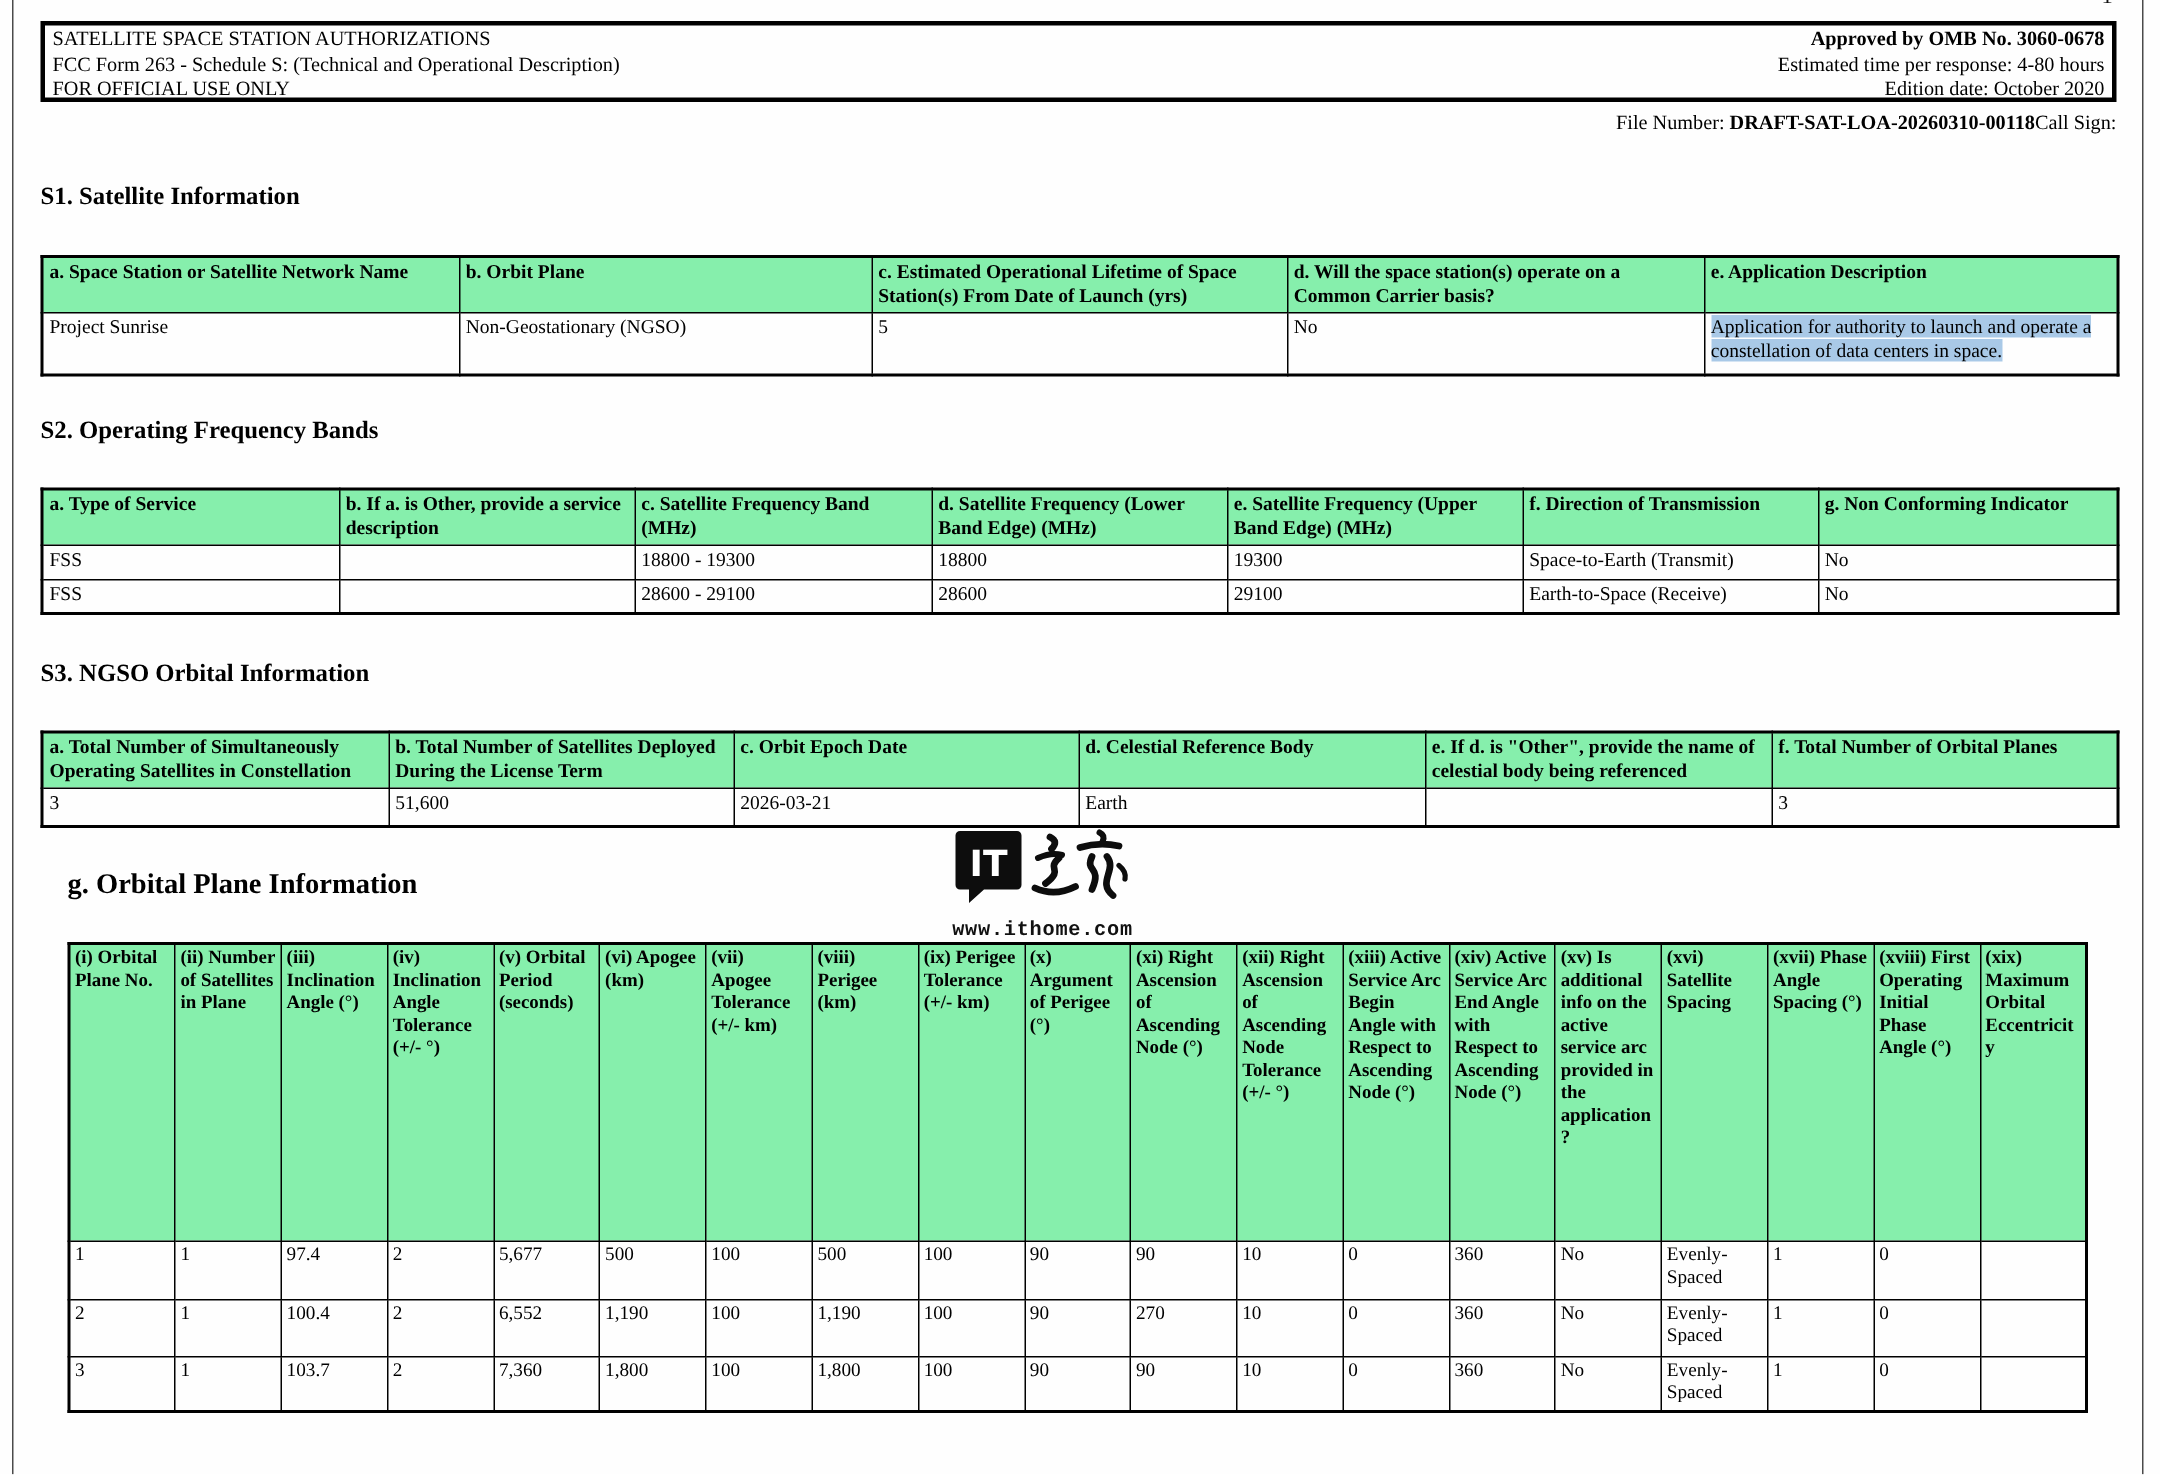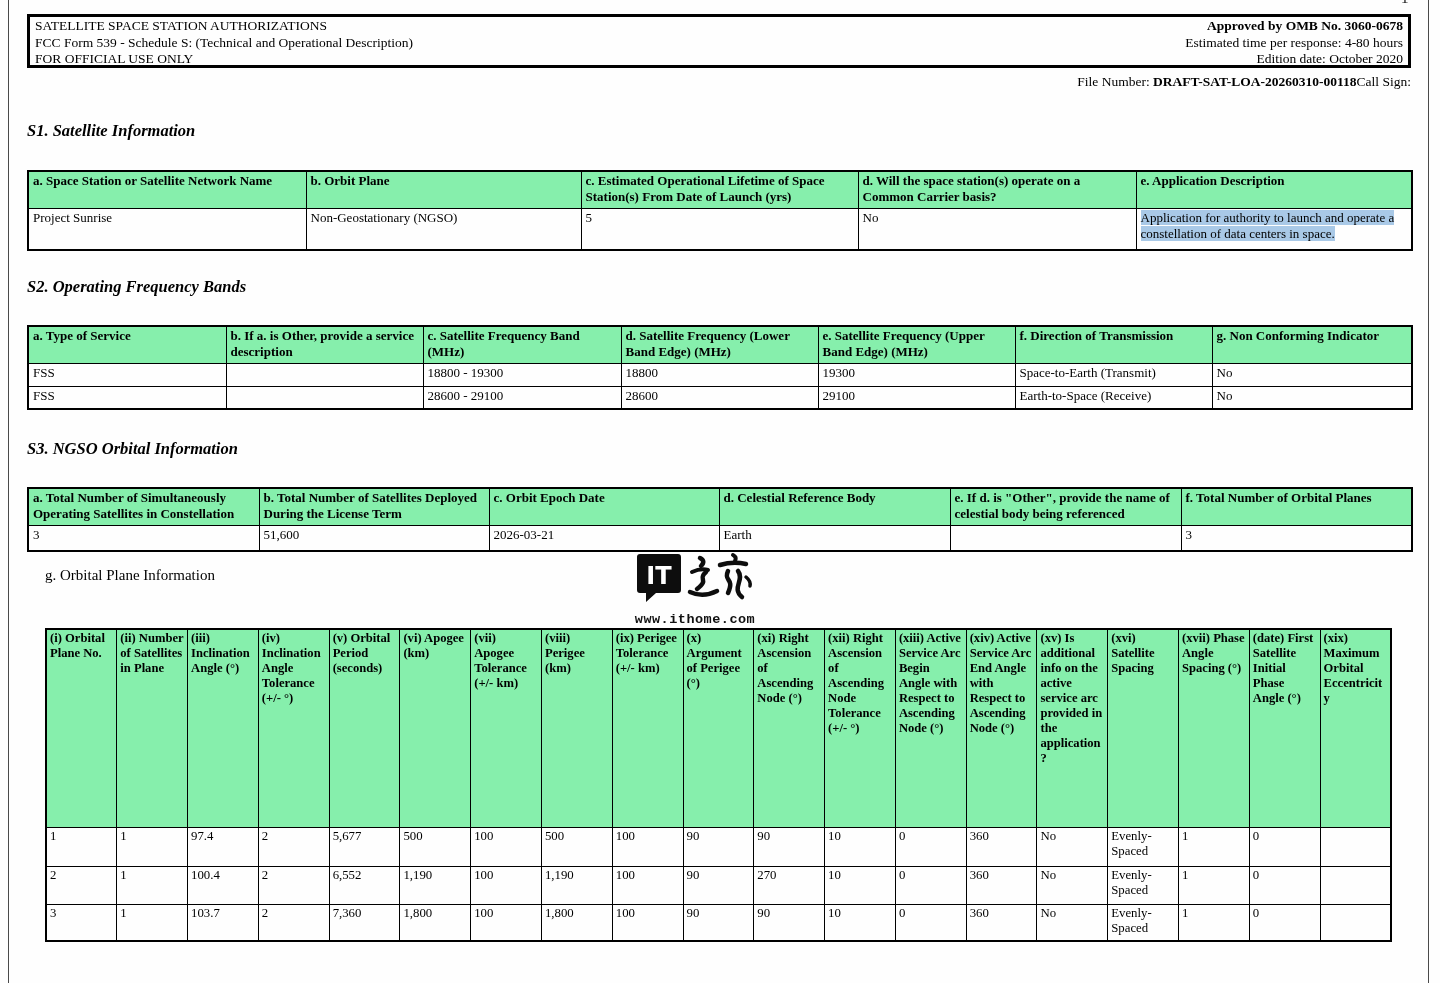--- a/index.html
+++ b/index.html
@@ -21,60 +21,60 @@
   .form-box .left { text-align:left; }
   .form-box .right { text-align:right; }
   .bold { font-weight:bold; }
 
   .file-bar {
     position:absolute; left:27px; top:74px; width:1384px;
     display:flex; justify-content:flex-end;
     font-size:13.5px;
   }
 
-  .sec-heading { position:absolute; font-size:16.5px; font-weight:bold;font-style:italic; }
+  .sec-heading { position:absolute; font-size:16.5px; font-weight:bold; }
 
   table.frm {
     position:absolute; border-collapse:collapse; table-layout:fixed;
     font-size:13px; border:2px solid #000;
   }
   table.frm th, table.frm td {
     border:1px solid #000; vertical-align:top; text-align:left;
     padding:1px 4px; overflow-wrap:break-word; word-wrap:break-word;
   }
   table.frm th { background:#86efac; font-weight:bold; }
 
   .hl { background:#a9c9e7; }
 
   
   .watermark { position:absolute; left:630px; top:551px; width:130px; text-align:center; }
   .watermark .url {
     font-family:Liberation Mono, monospace; font-weight:bold; font-size:13.5px;
     margin-top:3px; color:#111; letter-spacing:0.5px;
   }
 
-  .g-heading { position:absolute; left:45px; top:567px; font-size:15px; font-weight:normal; }
+  .g-heading { position:absolute; left:45px; top:579px; font-size:19px; font-weight:bold; }
 
   #g-table { left:45px; top:628px; width:1347px; font-size:12.8px; }
   #g-table th { font-size:12.6px; padding:1px 3px; }
   #g-table td { padding:1px 3px; }
 </style>
 </head>
 <body>
 
 <div id="page">
 
   <div class="vrule" style="left:8px"></div>
   <div class="vrule" style="left:1428px"></div>
   <div class="pagenum">1</div>
 
   <div class="form-box">
     <div class="left">
       <div>SATELLITE SPACE STATION AUTHORIZATIONS</div>
-      <div>FCC Form 539 - Schedule S: (Technical and Operational Description)</div>
+      <div>FCC Form 263 - Schedule S: (Technical and Operational Description)</div>
       <div>FOR OFFICIAL USE ONLY</div>
     </div>
     <div class="right">
       <div class="bold">Approved by OMB No. 3060-0678</div>
       <div>Estimated time per response: 4-80 hours</div>
       <div>Edition date: October 2020</div>
     </div>
   </div>
 
   <div class="file-bar">
@@ -238,21 +238,21 @@
       <th>(viii) Perigee (km)</th>
       <th>(ix) Perigee Tolerance (+/- km)</th>
       <th>(x) Argument of Perigee (°)</th>
       <th>(xi) Right Ascension of Ascending Node (°)</th>
       <th>(xii) Right Ascension of Ascending Node Tolerance (+/- °)</th>
       <th>(xiii) Active Service Arc Begin Angle with Respect to Ascending Node (°)</th>
       <th>(xiv) Active Service Arc End Angle with Respect to Ascending Node (°)</th>
       <th>(xv) Is additional info on the active service arc provided in the application?</th>
       <th>(xvi) Satellite Spacing</th>
       <th>(xvii) Phase Angle Spacing (°)</th>
-      <th>(date) First Satellite Initial Phase Angle (°)</th>
+      <th>(xviii) First Operating Initial Phase Angle (°)</th>
       <th>(xix) Maximum Orbital Eccentricity</th>
     </tr>
     <tr style="height:39px">
       <td>1</td>
       <td>1</td>
       <td>97.4</td>
       <td>2</td>
       <td>5,677</td>
       <td>500</td>
       <td>100</td>

